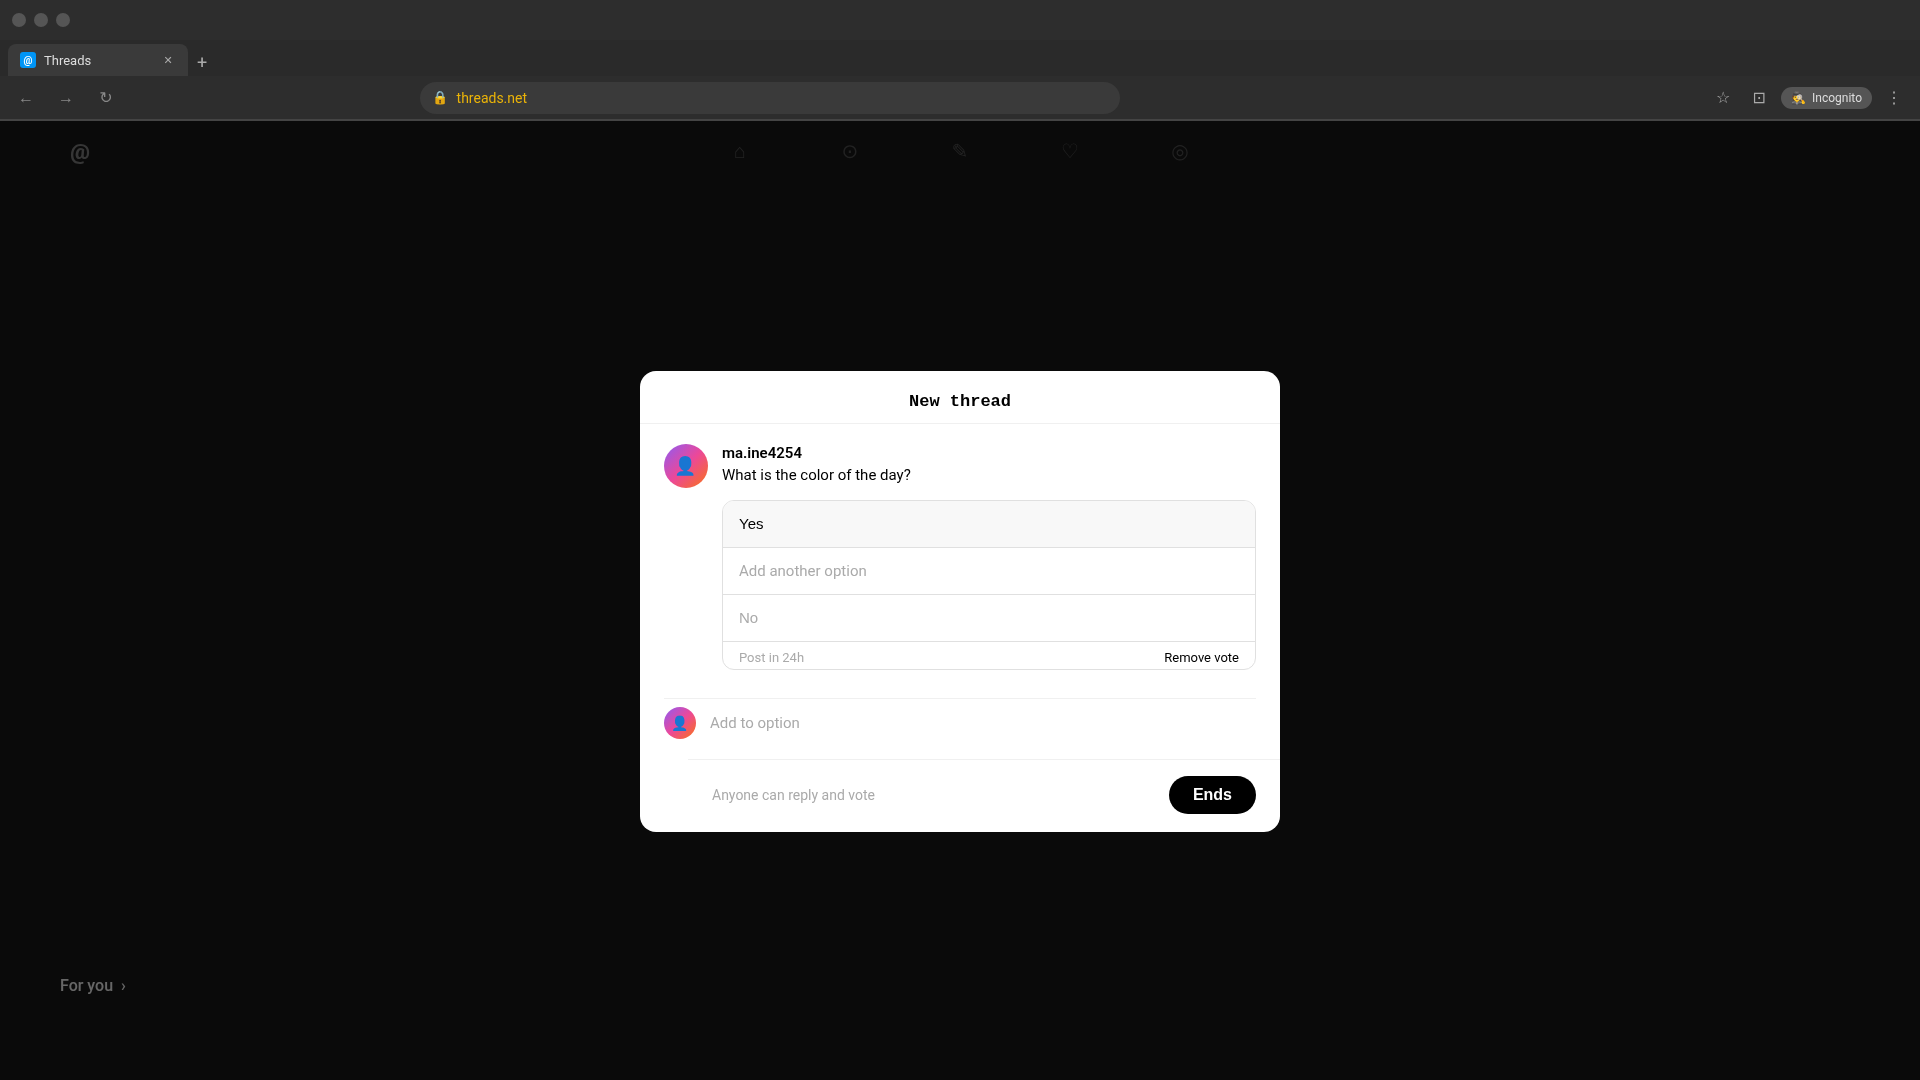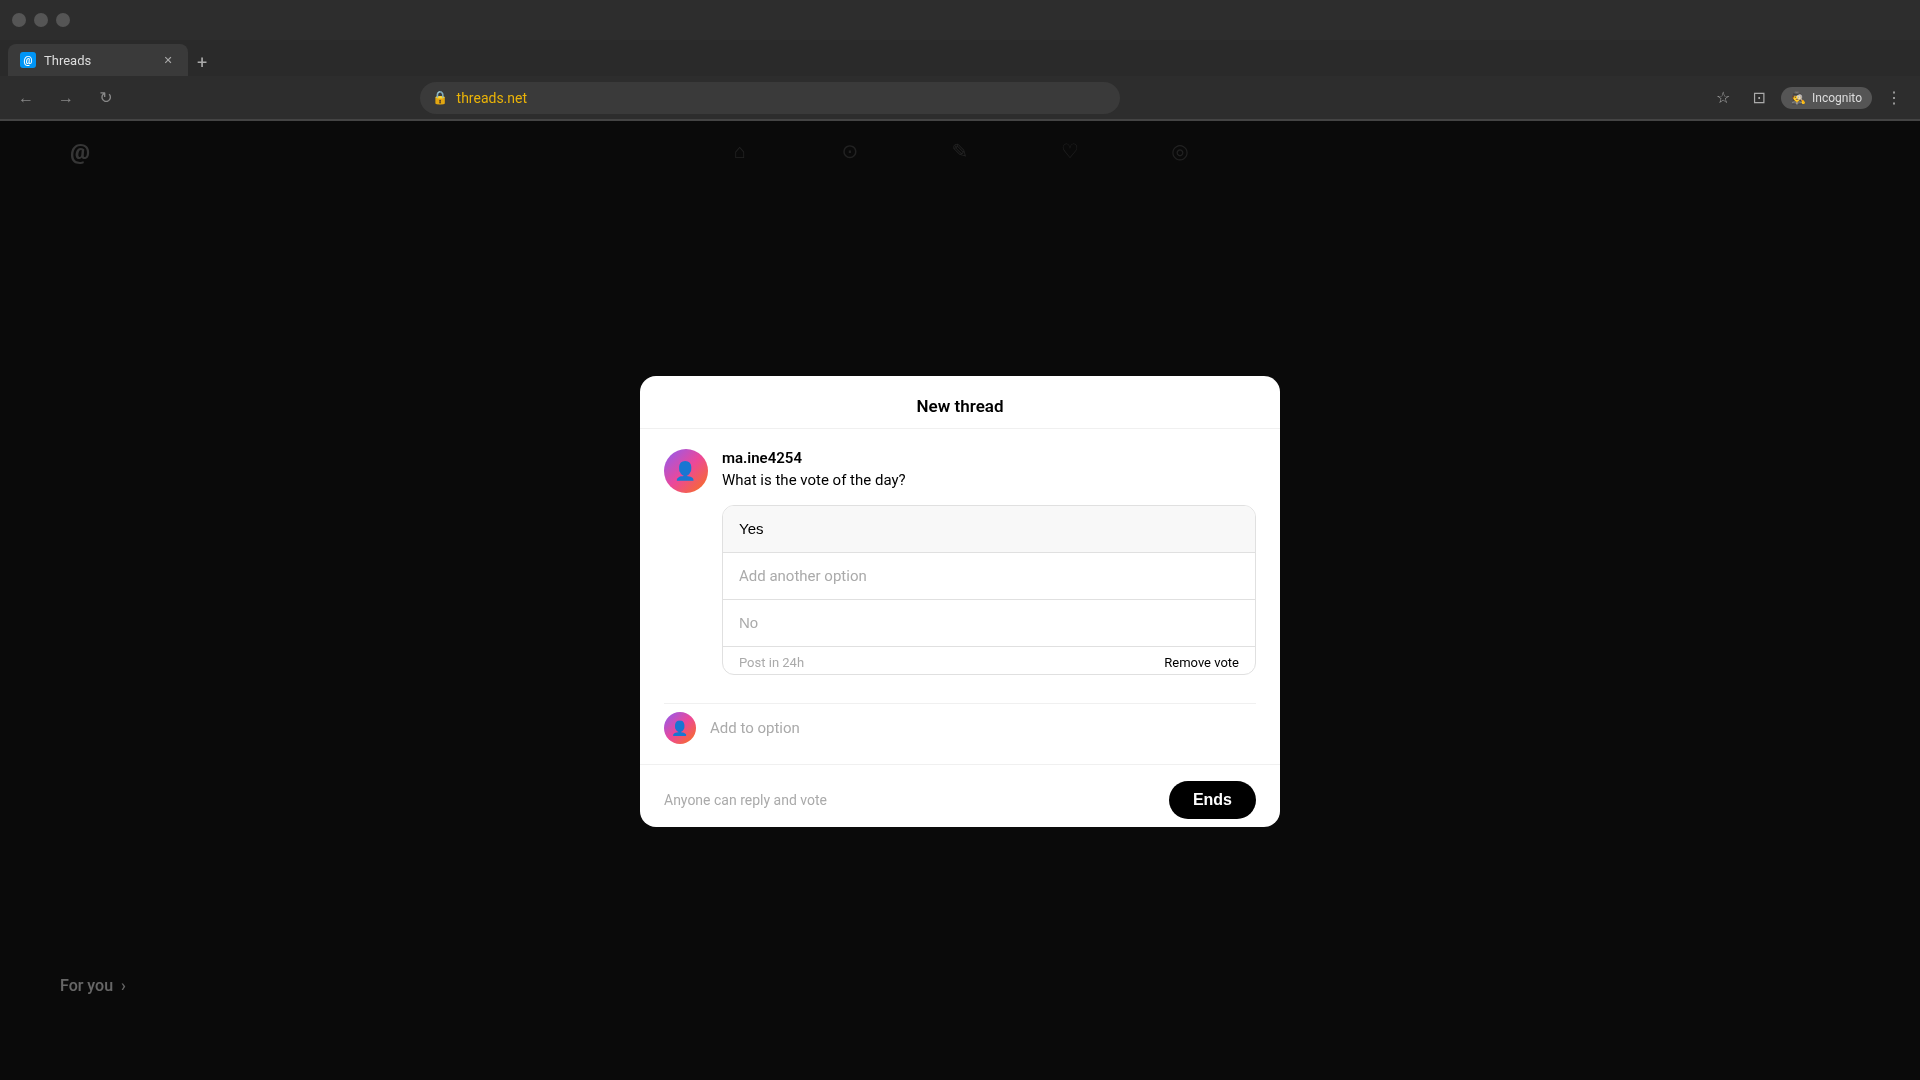--- a/index.html
+++ b/index.html
@@ -264,20 +264,21 @@
     .modal-header {
       padding: 20px 24px 12px;
       text-align: center;
       border-bottom: 1px solid #f0f0f0;
     }
 
     .modal-title {
       font-size: 17px;
       font-weight: 600;
       color: #000;
+      font-family: Liberation Mono, monospace;
     }
 
     .modal-body {
       padding: 20px 24px;
     }
 
     .user-row {
       display: flex;
       align-items: flex-start;
       gap: 14px;
@@ -392,22 +393,23 @@
     .add-thread-text {
       font-size: 15px;
       color: #aaa;
     }
 
     
     .modal-footer {
       display: flex;
       align-items: center;
       justify-content: space-between;
-      padding: 16px 24px 8px;
+      padding: 16px 24px 18px;
       border-top: 1px solid #f0f0f0;
+      margin-left: 48px;
     }
 
     .footer-note {
       font-size: 14px;
       color: #aaa;
     }
 
     .post-btn {
       background: #000;
       color: #fff;
@@ -534,21 +536,21 @@
       <div class="modal-header">
         <span class="modal-title">New thread</span>
       </div>
 
       <div class="modal-body">
 
         <div class="user-row">
           <div class="avatar">👤</div>
           <div class="user-content">
             <div class="username">ma.ine4254</div>
-            <div class="thread-text">What is the vote of the day?</div>
+            <div class="thread-text">What is the color of the day?</div>
 
             <div class="poll-container">
 
               <div class="poll-option cursor-field">
                 <input type="text" value="Yes" style="caret-color: rgb(0, 0, 0);" placeholder="Yes">
               </div>
 
               <div class="poll-option add-option">
                 <span>Add another option</span>
               </div>

